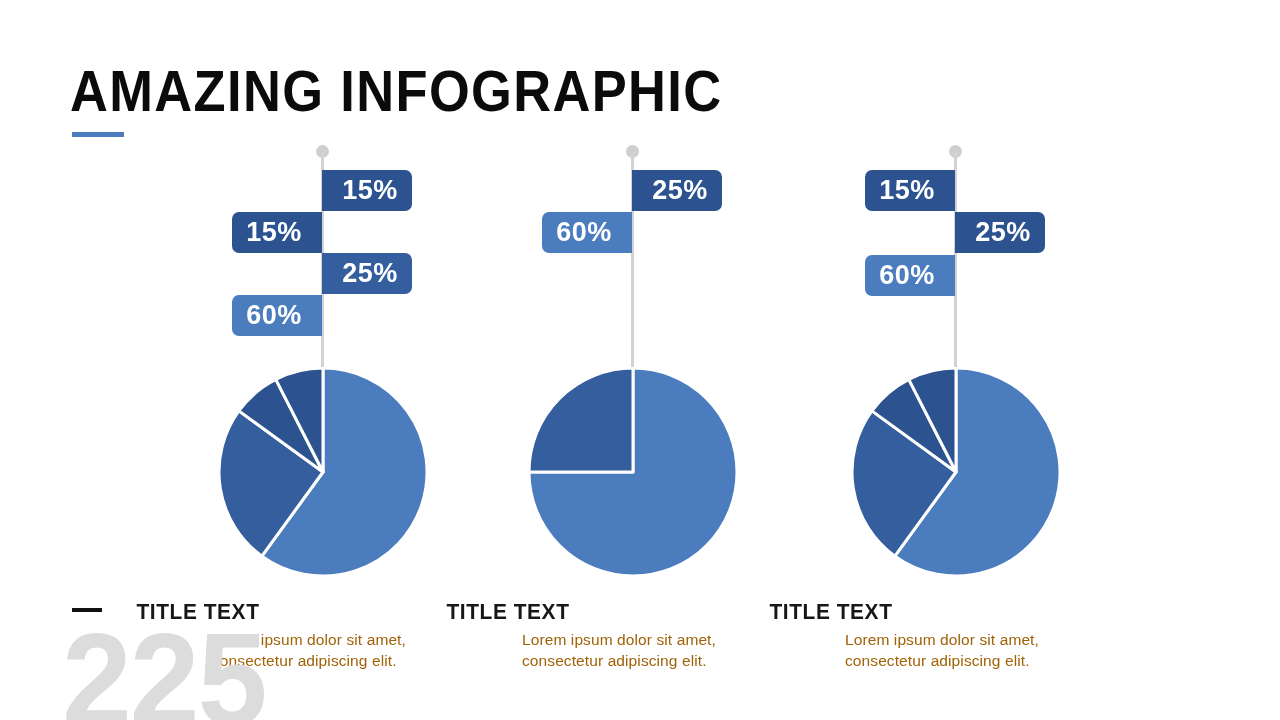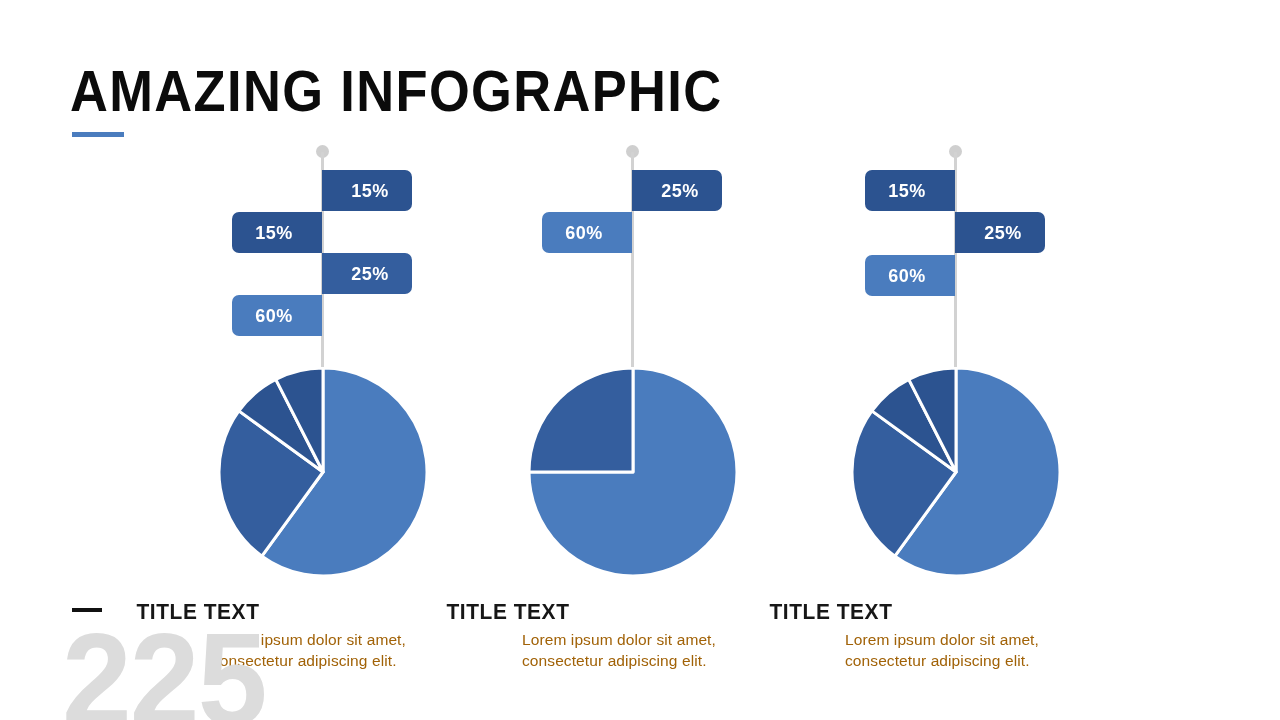--- a/index.html
+++ b/index.html
@@ -96,21 +96,21 @@
   
   .badge {
     position: absolute;
     height: 41px;
     width: 90px;
     box-sizing: border-box;
     display: flex;
     align-items: center;
     color: #ffffff;
     font-family: "Liberation Sans Narrow", "Liberation Sans", sans-serif;
-    font-size: 18px;
+    font-size: 27px;
     font-weight: 700;
     letter-spacing: 0.5px;
     line-height: 1;
   }
   .badge.right {
     left: 210px;
     justify-content: center;
     padding-left: 6px;
     border-radius: 0 7px 7px 0;
   }

